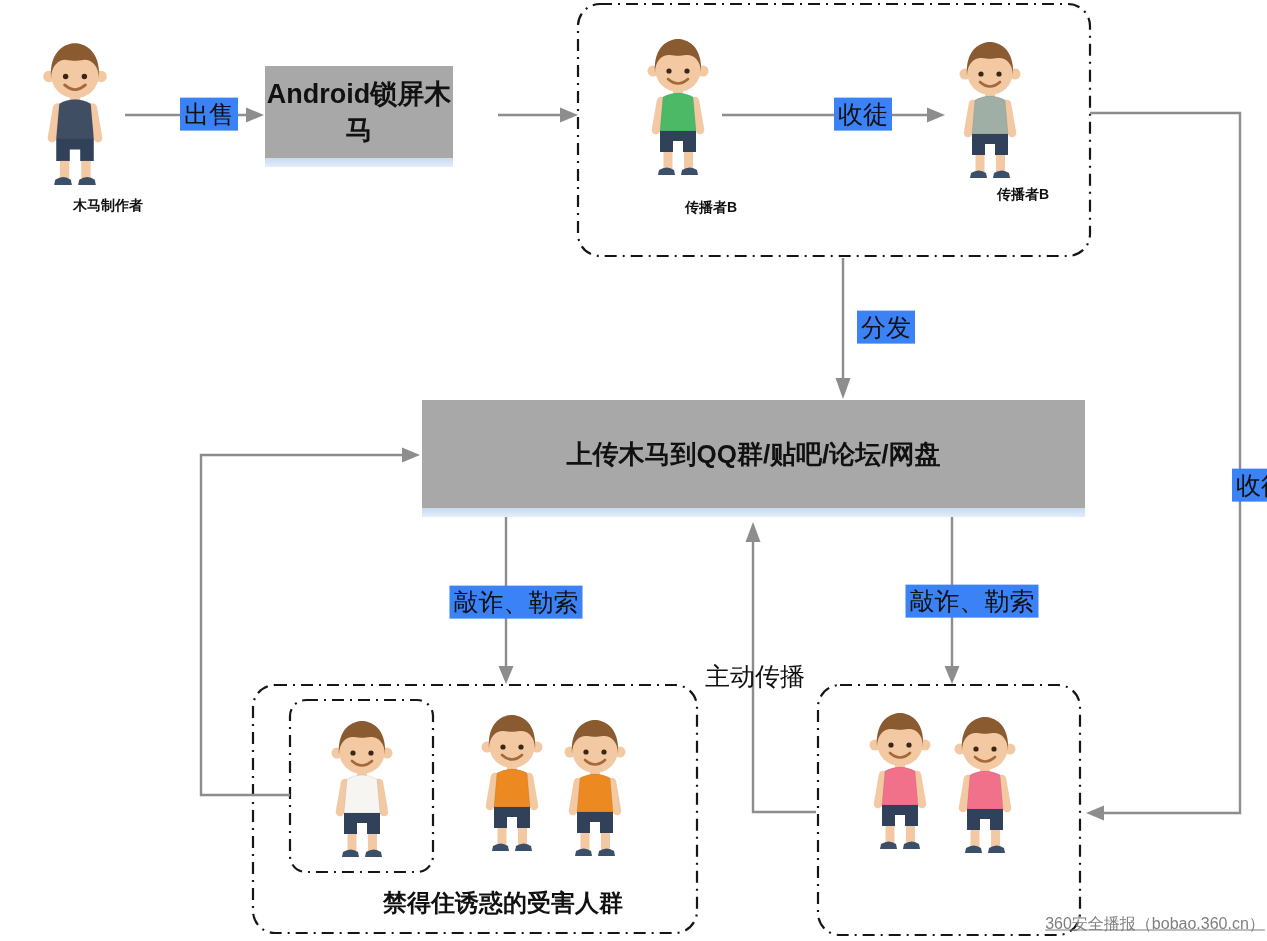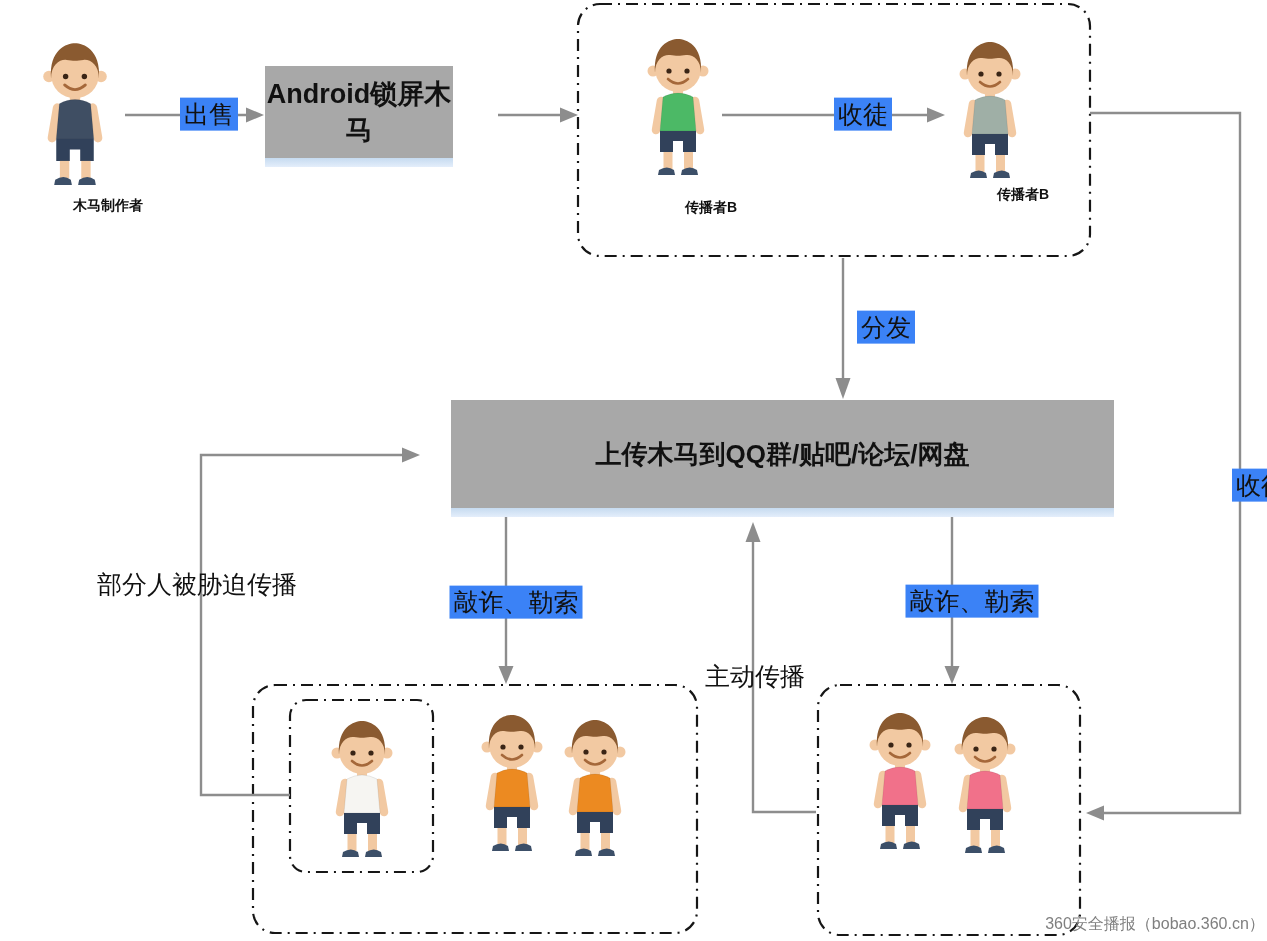--- a/index.html
+++ b/index.html
@@ -16,32 +16,32 @@
   .graybox{
     position:absolute;background:var(--boxgray);
     display:flex;align-items:center;justify-content:center;
     color:#111;font-weight:bold;text-align:center;
   }
   .graybox::after{
     content:"";position:absolute;left:0;right:0;top:100%;height:9px;
     background:linear-gradient(#c6dbf0,#e4eefb);
   }
   #trojan-box{left:265px;top:66px;width:188px;height:92px;font-size:27px;}
-  #upload-box{left:422px;top:400px;width:663px;height:108px;font-size:26px;margin-left:29px;}
+  #upload-box{left:422px;top:400px;width:663px;height:108px;font-size:26px;}
   .person{position:absolute;}
   .lbl{
     position:absolute;transform:translate(-50%,-50%);
     white-space:nowrap;color:#111;font-size:25px;line-height:1.15;
   }
   .lbl.onwhite{background:#3b82f6;padding:2px 4px;margin-left:22px;}
   .lbl.node{font-weight:bold;font-size:14px;margin-left:32px;}
   .lbl.caption{font-weight:bold;font-size:24px;}
   #watermark{
     position:absolute;transform:translate(-50%,-50%);left:1155px;top:924px;
-    color:#7f7f7f;font-size:16px;white-space:nowrap;z-index:9;
+    color:#7f7f7f;font-size:16px;white-space:nowrap;z-index:9;text-decoration:underline;
   }
 </style>
 </head>
 <body>
 
 <div id="canvas">
 
   <svg width="0" height="0" style="position:absolute" aria-hidden="true">
     <symbol id="sym-person" viewBox="0 0 96 150">
       <circle cx="23" cy="40" r="5.5" fill="var(--skin)"></circle>
@@ -130,20 +130,20 @@
       <use href="#sym-person"></use>
     </svg>
 
   <div class="lbl onwhite" style="left:187px;top:114px">出售</div>
   <div class="lbl onwhite" style="left:841px;top:114px">收徒</div>
   <div class="lbl onwhite" style="left:864px;top:327px">分发</div>
   <div class="lbl onwhite" style="left:1239px;top:485px">收徒</div>
   <div class="lbl onwhite" style="left:494px;top:602px">敲诈、勒索</div>
   <div class="lbl onwhite" style="left:950px;top:601px">敲诈、勒索</div>
   <div class="lbl" style="left:755px;top:676px">主动传播</div>
-  <div class="lbl" style="left:197px;top:584px">部分人被胁迫传播</div>
 
   <div class="lbl node" style="left:76px;top:205px">木马制作者</div>
   <div class="lbl node" style="left:679px;top:207px">传播者B</div>
   <div class="lbl node" style="left:991px;top:194px">传播者B</div>
+  <div class="lbl caption" style="left:503px;top:903px">禁得住诱惑的受害人群</div>
 
   <div id="watermark">360安全播报（bobao.360.cn）</div>
 </div>
 
 </body></html>

